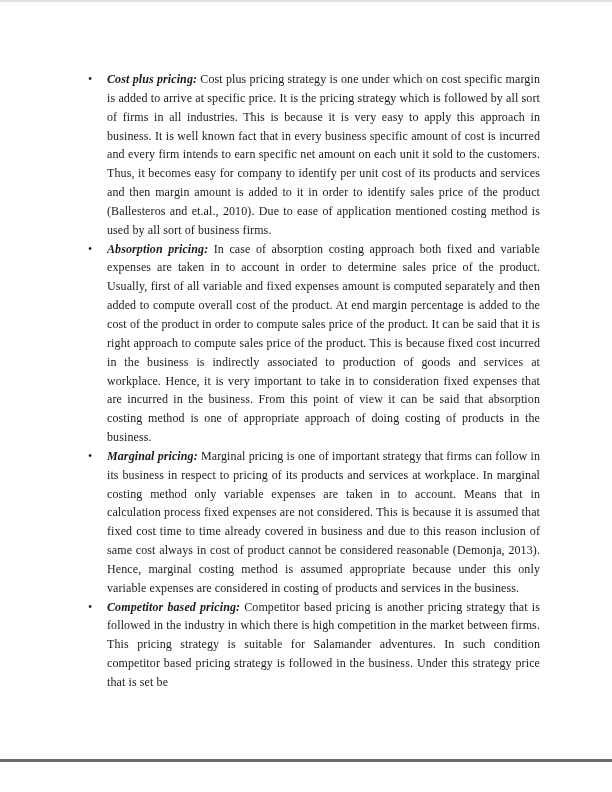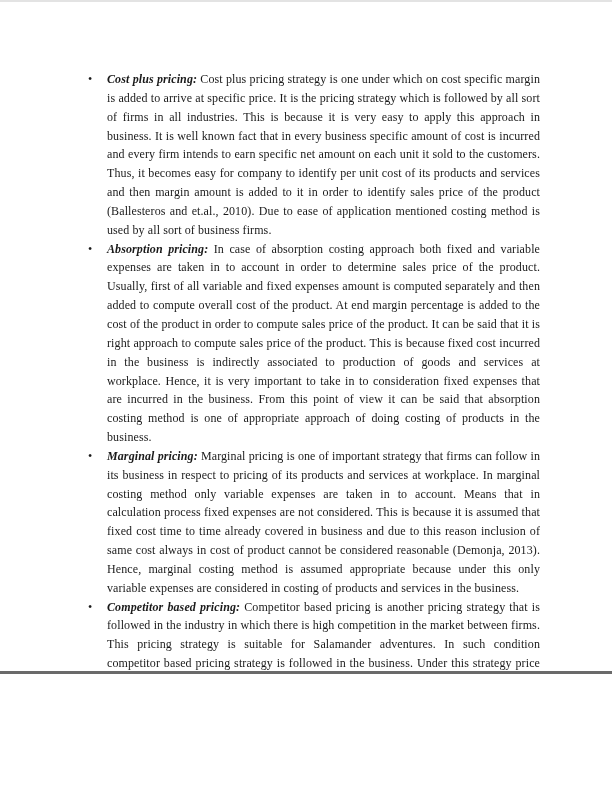--- a/index.html
+++ b/index.html
@@ -3,21 +3,21 @@
 <meta charset="utf-8">
 <style>
   html, body {
     margin: 0;
     padding: 0;
     background: #ffffff;
   }
   .sheet {
     position: relative;
     width: 612px;
-    height: 674px;
+    height: 762px;
     background: #ffffff;
     overflow: hidden;
     font-family: "Liberation Serif", "DejaVu Serif", serif;
     color: #1a1a1a;
     box-sizing: border-box;
   }
   .page-edge-top {
     position: absolute;
     top: 0; left: 0; right: 0;
     height: 2px;

